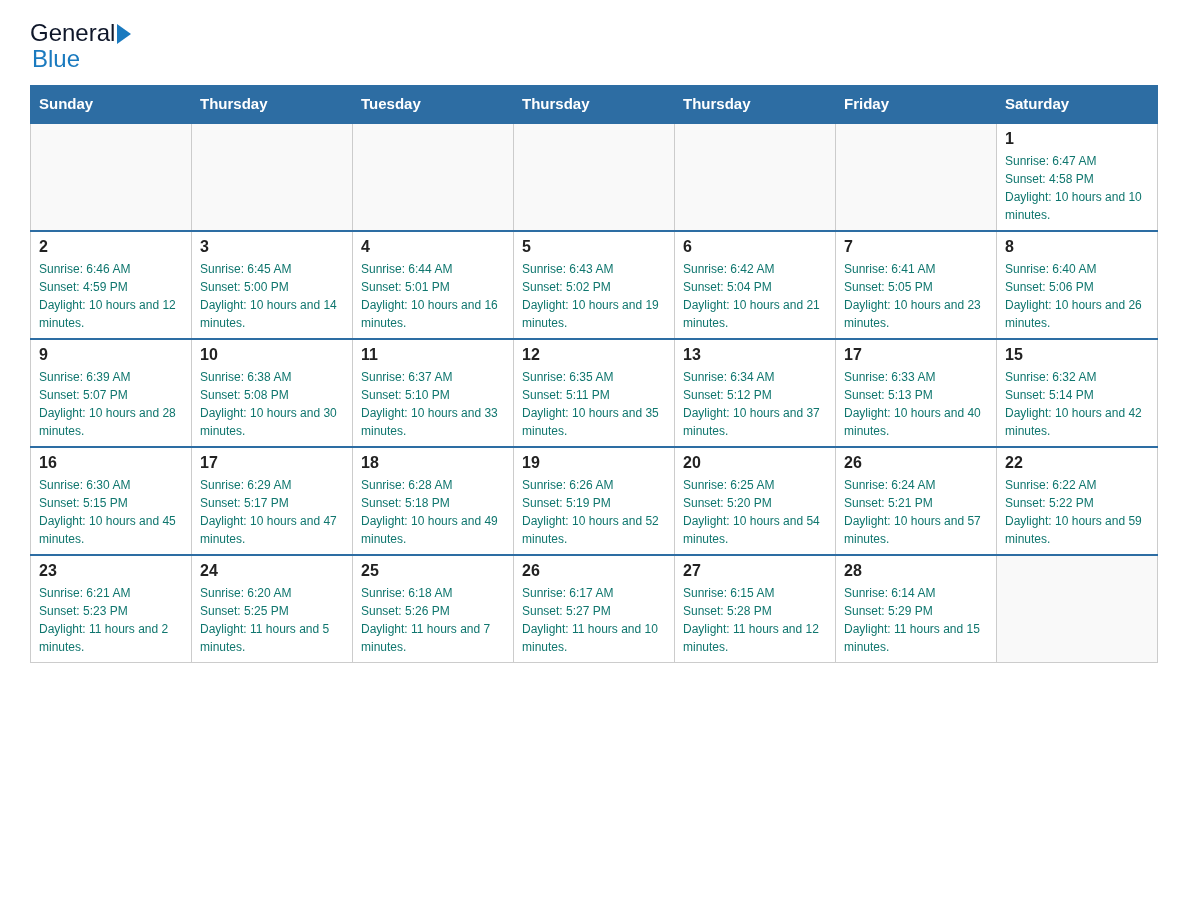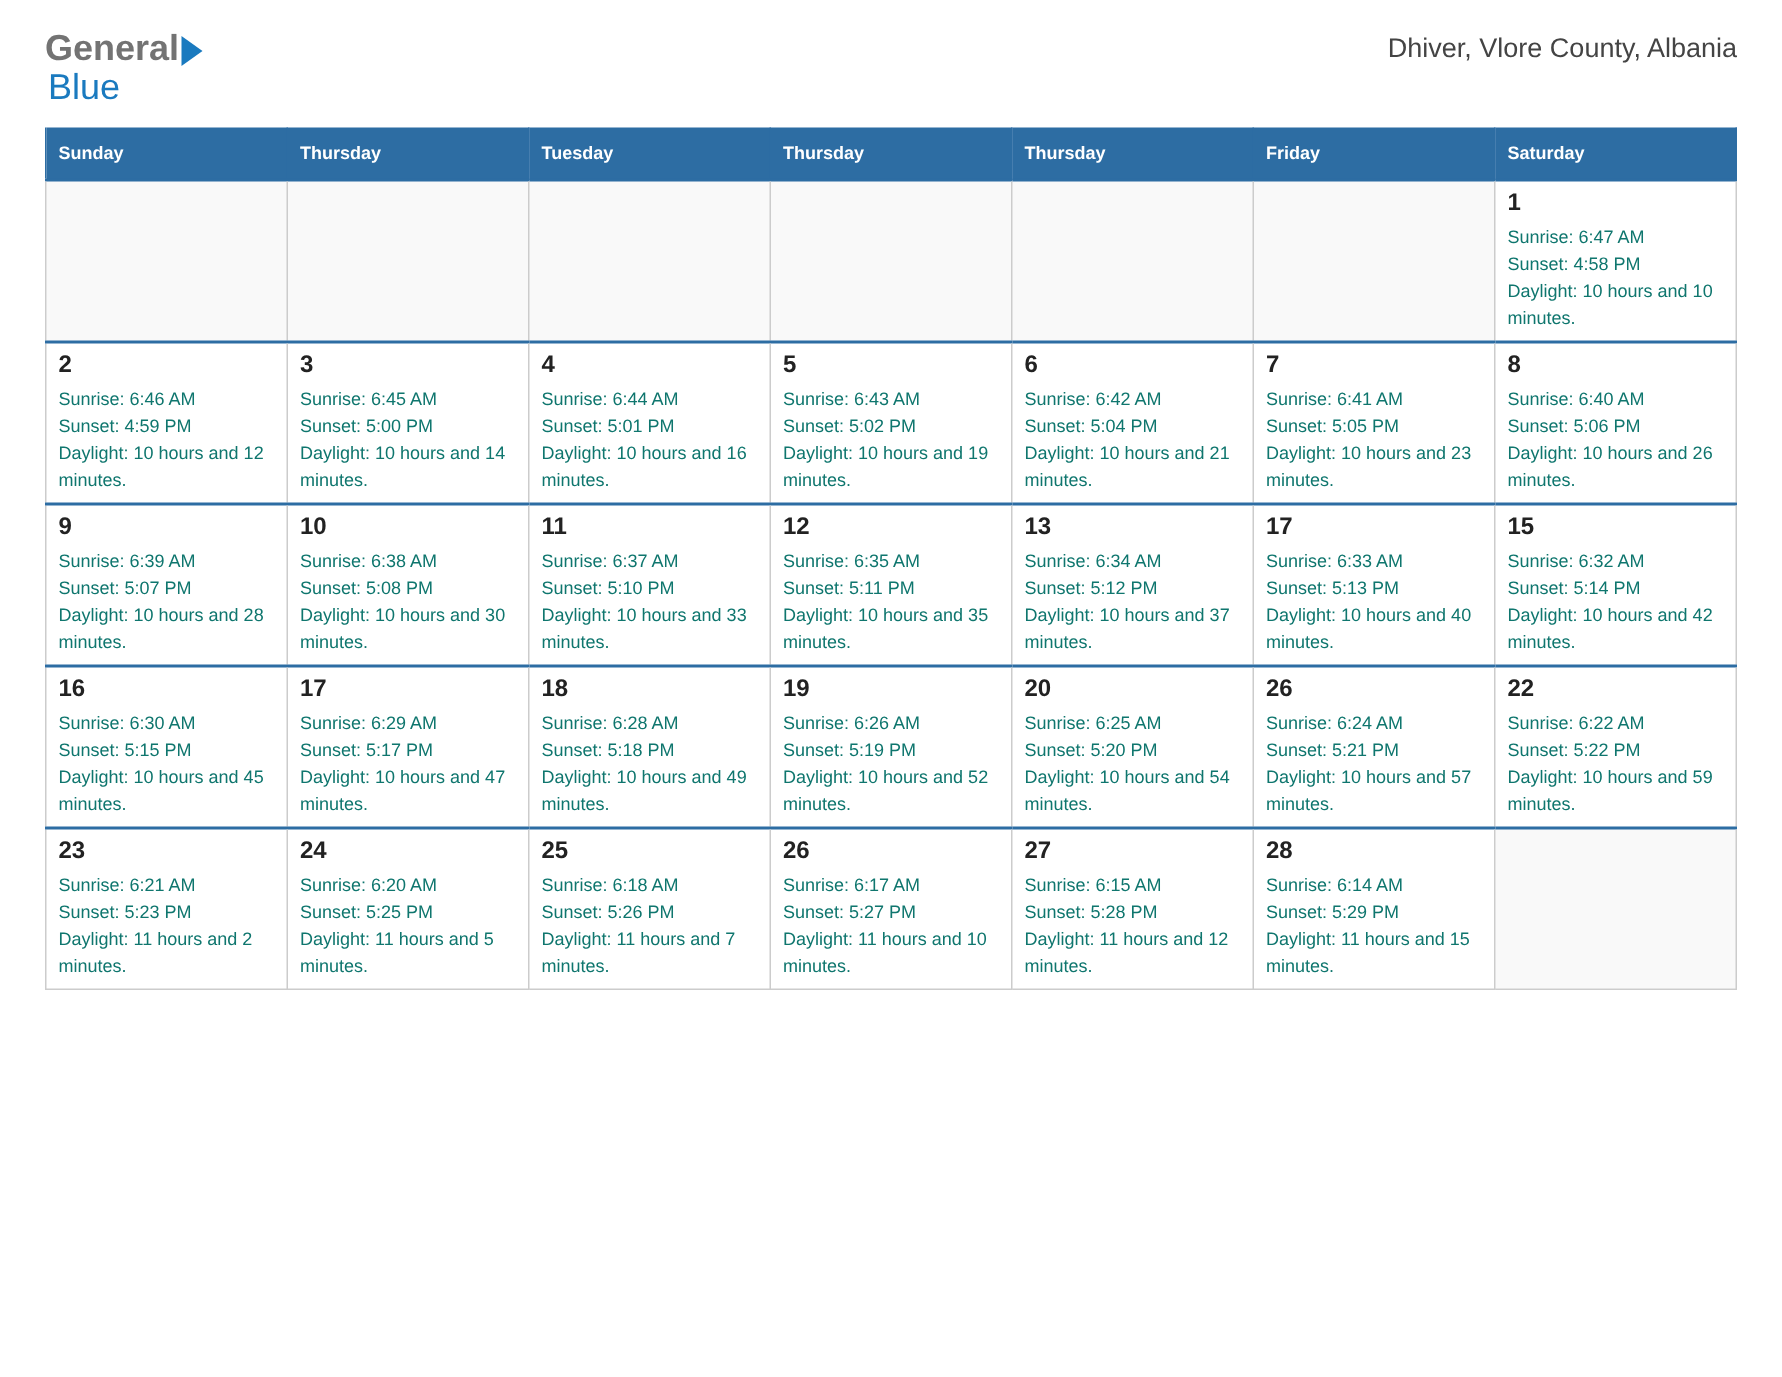--- a/index.html
+++ b/index.html
@@ -44,21 +44,21 @@
       margin-top: 2px;
     }
     .calendar {
       width: 100%;
       border-collapse: collapse;
       margin-top: 12px;
     }
     .calendar th {
       background-color: #2d6da3;
       color: #fff;
-      font-size: 12px;
+      font-size: 15px;
       font-weight: bold;
       padding: 10px 8px;
       text-align: left;
       border: 1px solid #2d6da3;
     }
     .calendar td {
       vertical-align: top;
       border: 1px solid #ccc;
       padding: 6px 8px;
       width: 14.28%;
@@ -89,28 +89,27 @@
       border-top: none;
     }
   </style>
 </head>
 <body>
 
 <div class="header">
   <div class="logo">
     <div style="display:flex;flex-direction:column;line-height:1.1;">
       <div style="display:flex;align-items:center;">
-        <span style="font-size:24px;font-weight:bold;color:#737373;">General</span>
+        <span style="font-size:24px;font-weight:normal;color:#0f172a;">General</span>
         <div class="logo-arrow"></div>
       </div>
       <span style="font-size:24px;font-weight:normal;color:#1a7abf;margin-left:2px;">Blue</span>
     </div>
   </div>
   <div class="title-block">
-    <div class="calendar-subtitle">Dhiver, Vlore County, Albania</div>
   </div>
 </div>
 
 <table class="calendar">
   <thead>
     <tr>
 
     <th>Sunday</th>
         <th>Thursday</th>
         <th>Tuesday</th>

